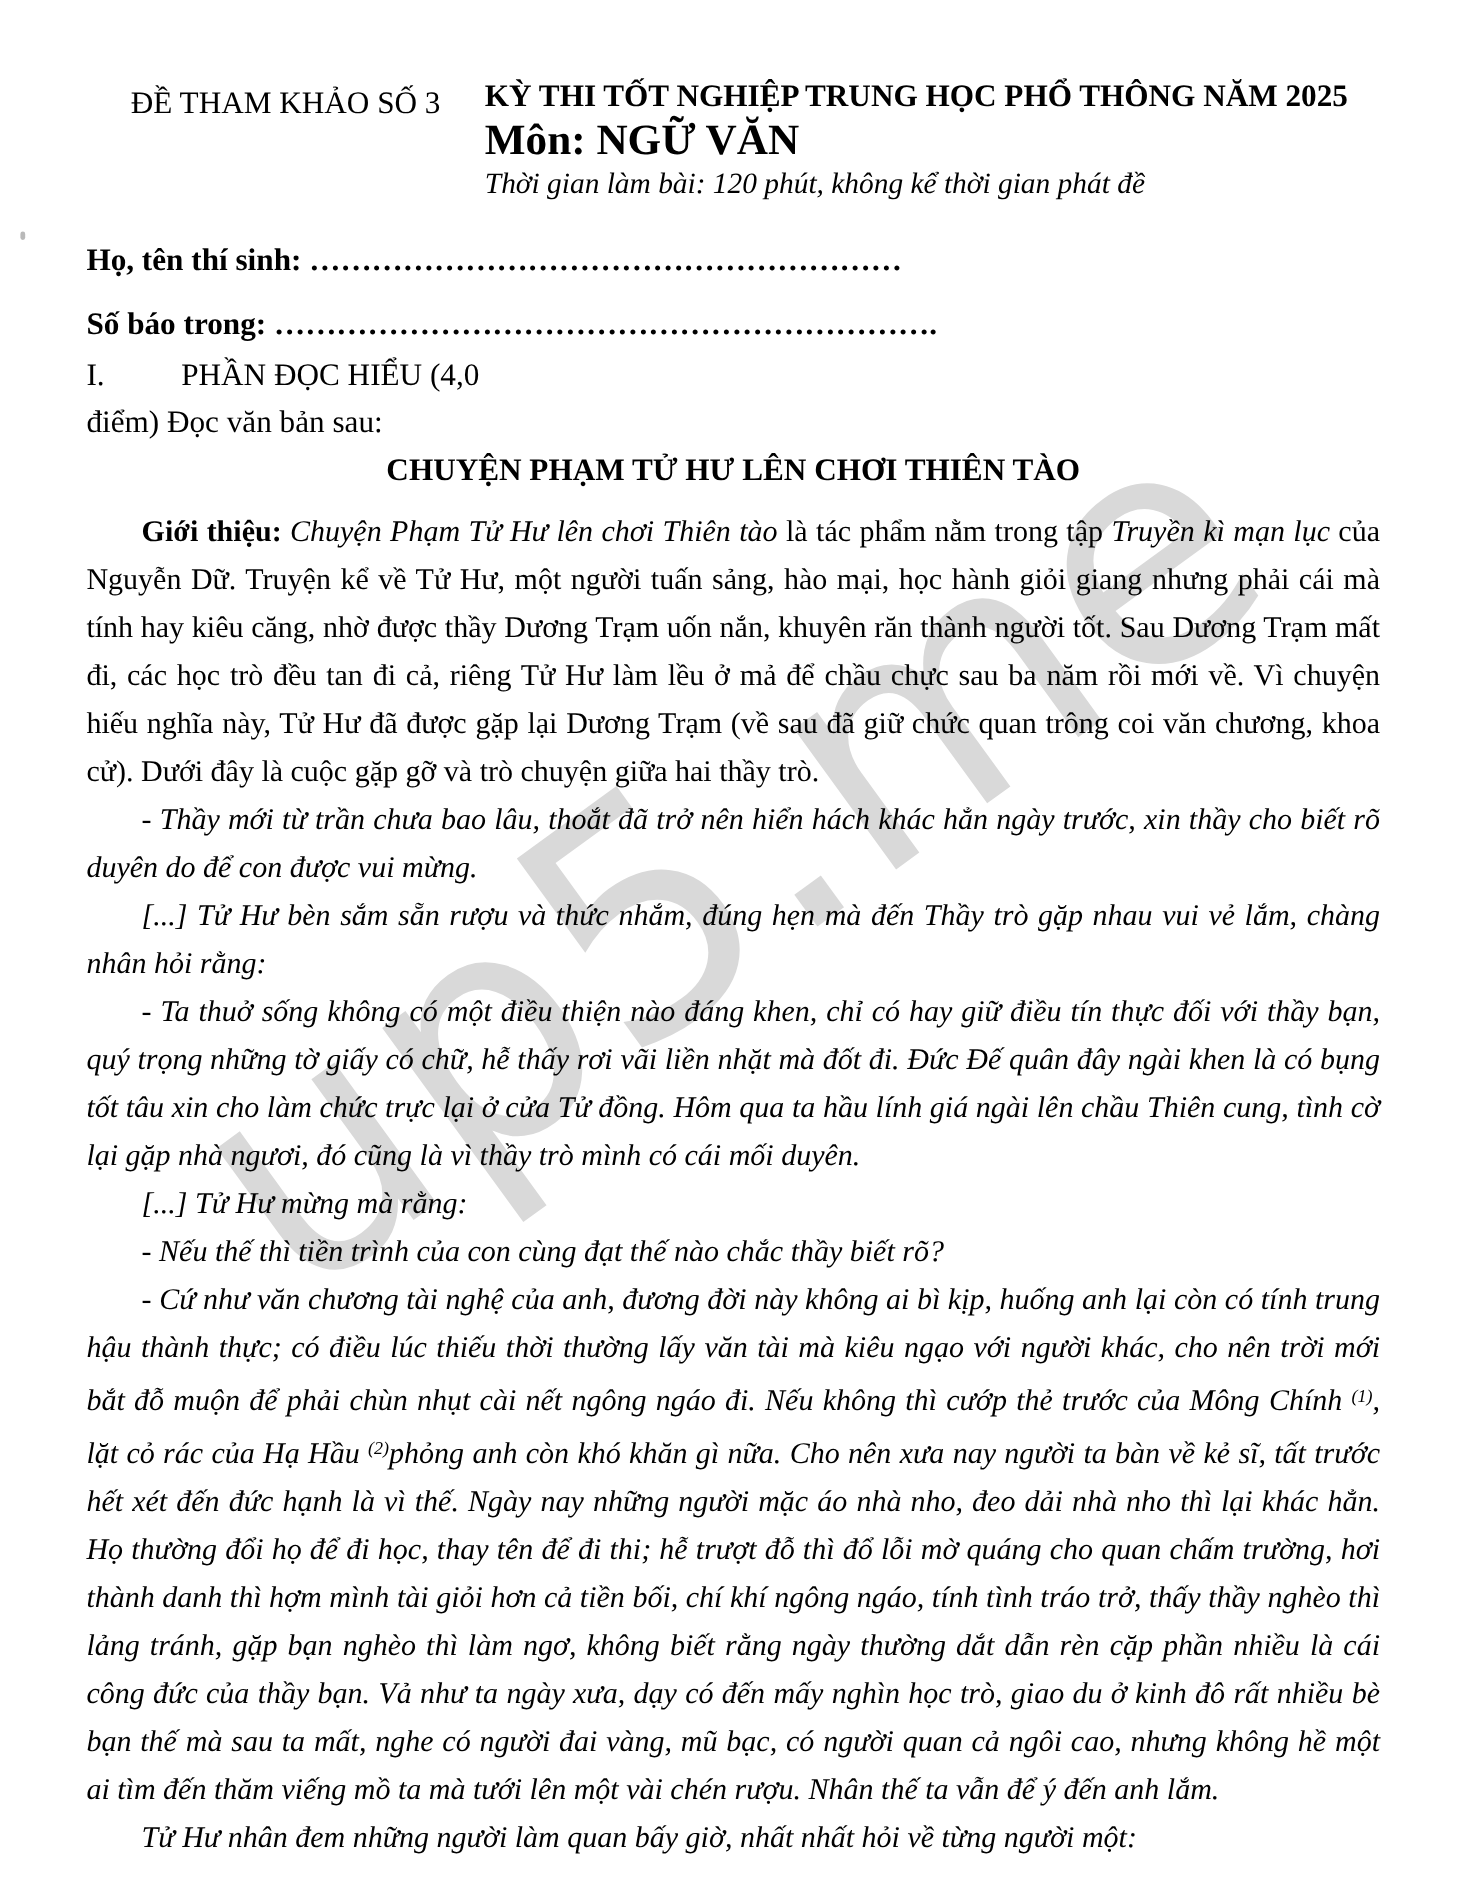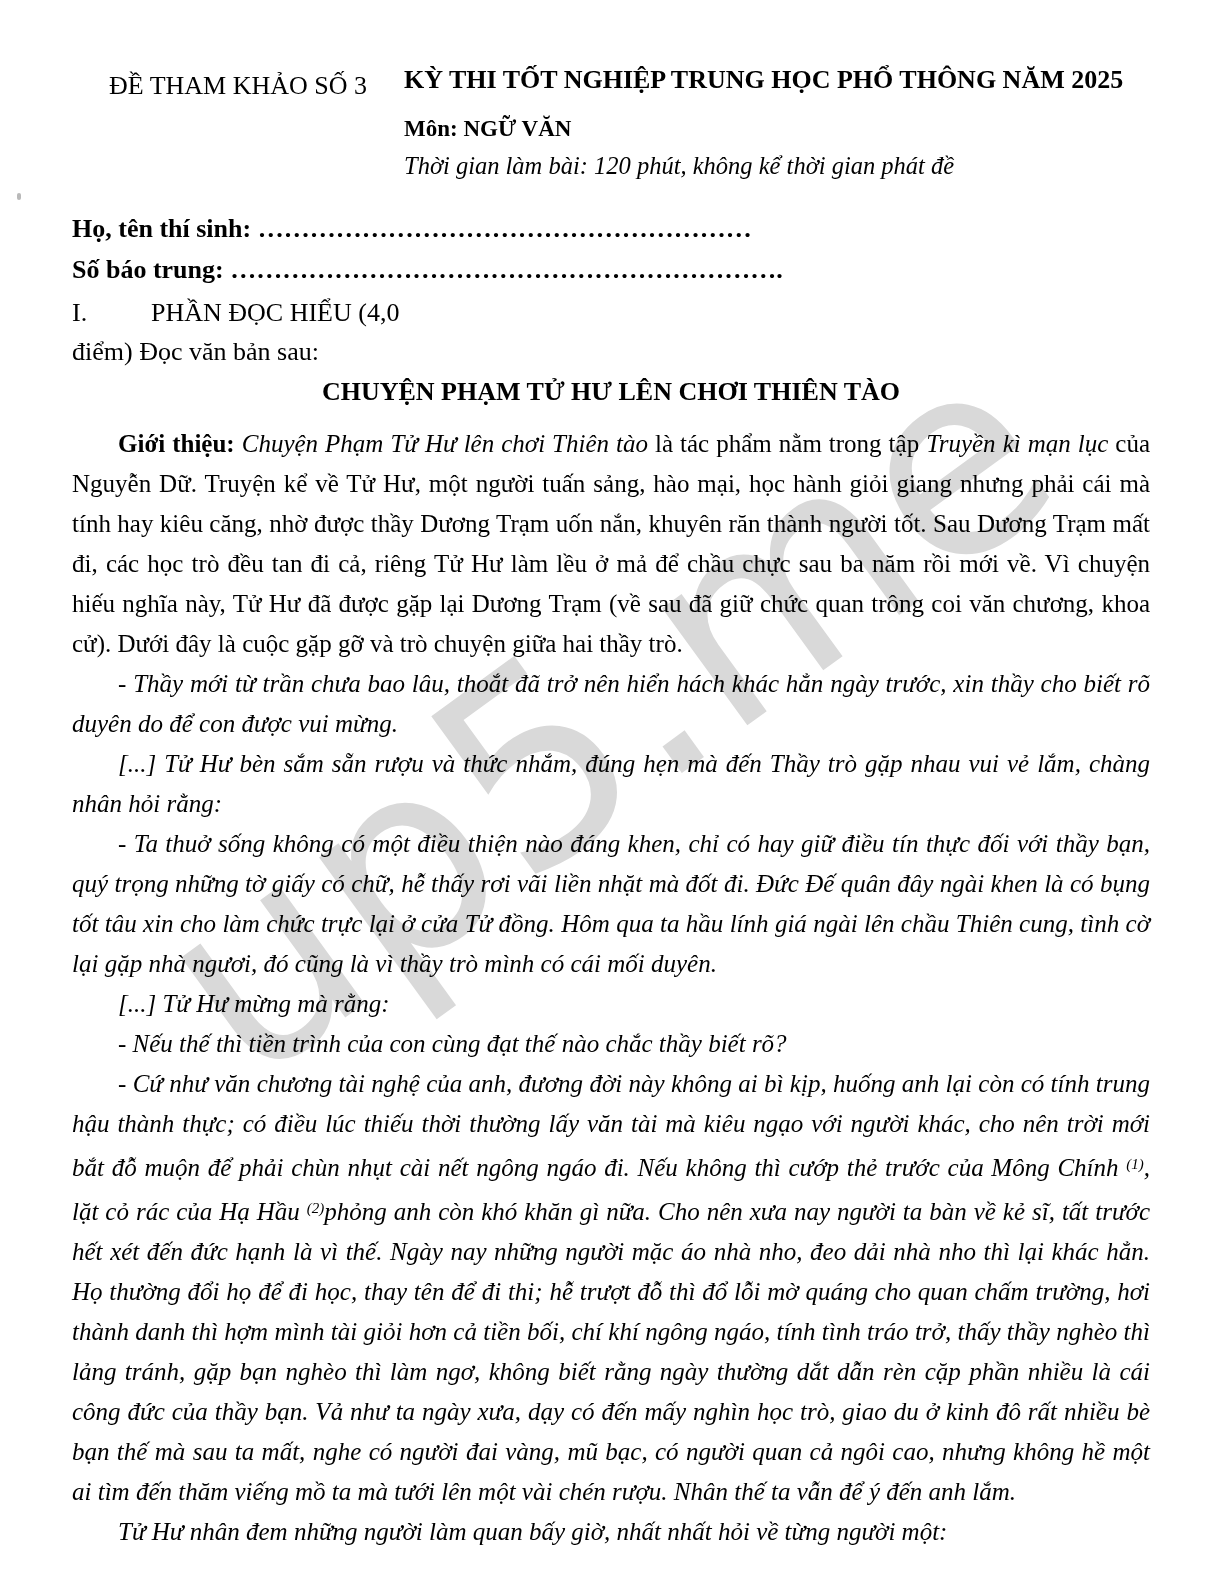--- a/index.html
+++ b/index.html
@@ -50,25 +50,25 @@
     position: relative;
     z-index: 2;
     padding: 62px 74px 0 72px;
   }
   .header { display: flex; }
   .header-left { width: 332px; text-align: center; padding-top: 6px; }
   .h-left-title { font-weight: normal; font-size: 26px; line-height: 36px; white-space: nowrap; }
   .h-left-sub { font-style: italic; font-size: 24px; line-height: 40px; }
   .header-right { flex: 1; text-align: left; }
   .h-right-title { font-weight: bold; font-size: 26px; line-height: 36px; white-space: nowrap; }
-  .h-subject { font-weight: bold; font-size: 23px; line-height: 37px; margin-top: 12px; }
+  .h-subject { font-weight: bold; font-size: 36px; line-height: 37px; }
   .h-duration { font-style: italic; font-size: 24.5px; line-height: 37px; }
 
   .fields { margin-top: 24px; font-weight: bold; font-size: 26px; line-height: 41px; }
-  .field-line { white-space: nowrap; overflow: hidden; }
+  .field-line { white-space: nowrap; overflow: hidden; margin-top: 12px; }
 
   .section-heading { font-weight: normal; font-size: 26px; line-height: 39px; margin-top: 3px; }
   .sec-numeral { display: inline-block; width: 79px; }
 
   .reading-title {
     text-align: center;
     font-weight: bold;
     font-size: 26px;
     line-height: 40px;
     margin-top: 1px;
@@ -100,21 +100,21 @@
       </div>
       <div class="header-right">
         <div class="h-right-title">KỲ THI TỐT NGHIỆP TRUNG HỌC PHỔ THÔNG NĂM 2025</div>
         <div class="h-subject">Môn: NGỮ VĂN</div>
         <div class="h-duration">Thời gian làm bài: 120 phút, không kể thời gian phát đề</div>
       </div>
     </div>
 
     <div class="fields">
       <div class="field-line"><span>Họ, tên thí sinh: </span><span>…………………………………………………</span></div>
-      <div class="field-line"><span>Số báo trung: </span><span>……………………………………………………….</span></div>
+      <div class="field-line"><span>Số báo trong: </span><span>……………………………………………………….</span></div>
     </div>
 
     <div class="section-heading">
       <div><span class="sec-numeral">I.</span><span>PHẦN ĐỌC HIỂU (4,0</span></div>
       <div>điểm) Đọc văn bản sau:</div>
     </div>
 
     <div class="reading-title">CHUYỆN PHẠM TỬ HƯ LÊN CHƠI THIÊN TÀO</div>
 
     <div class="reading-body">

